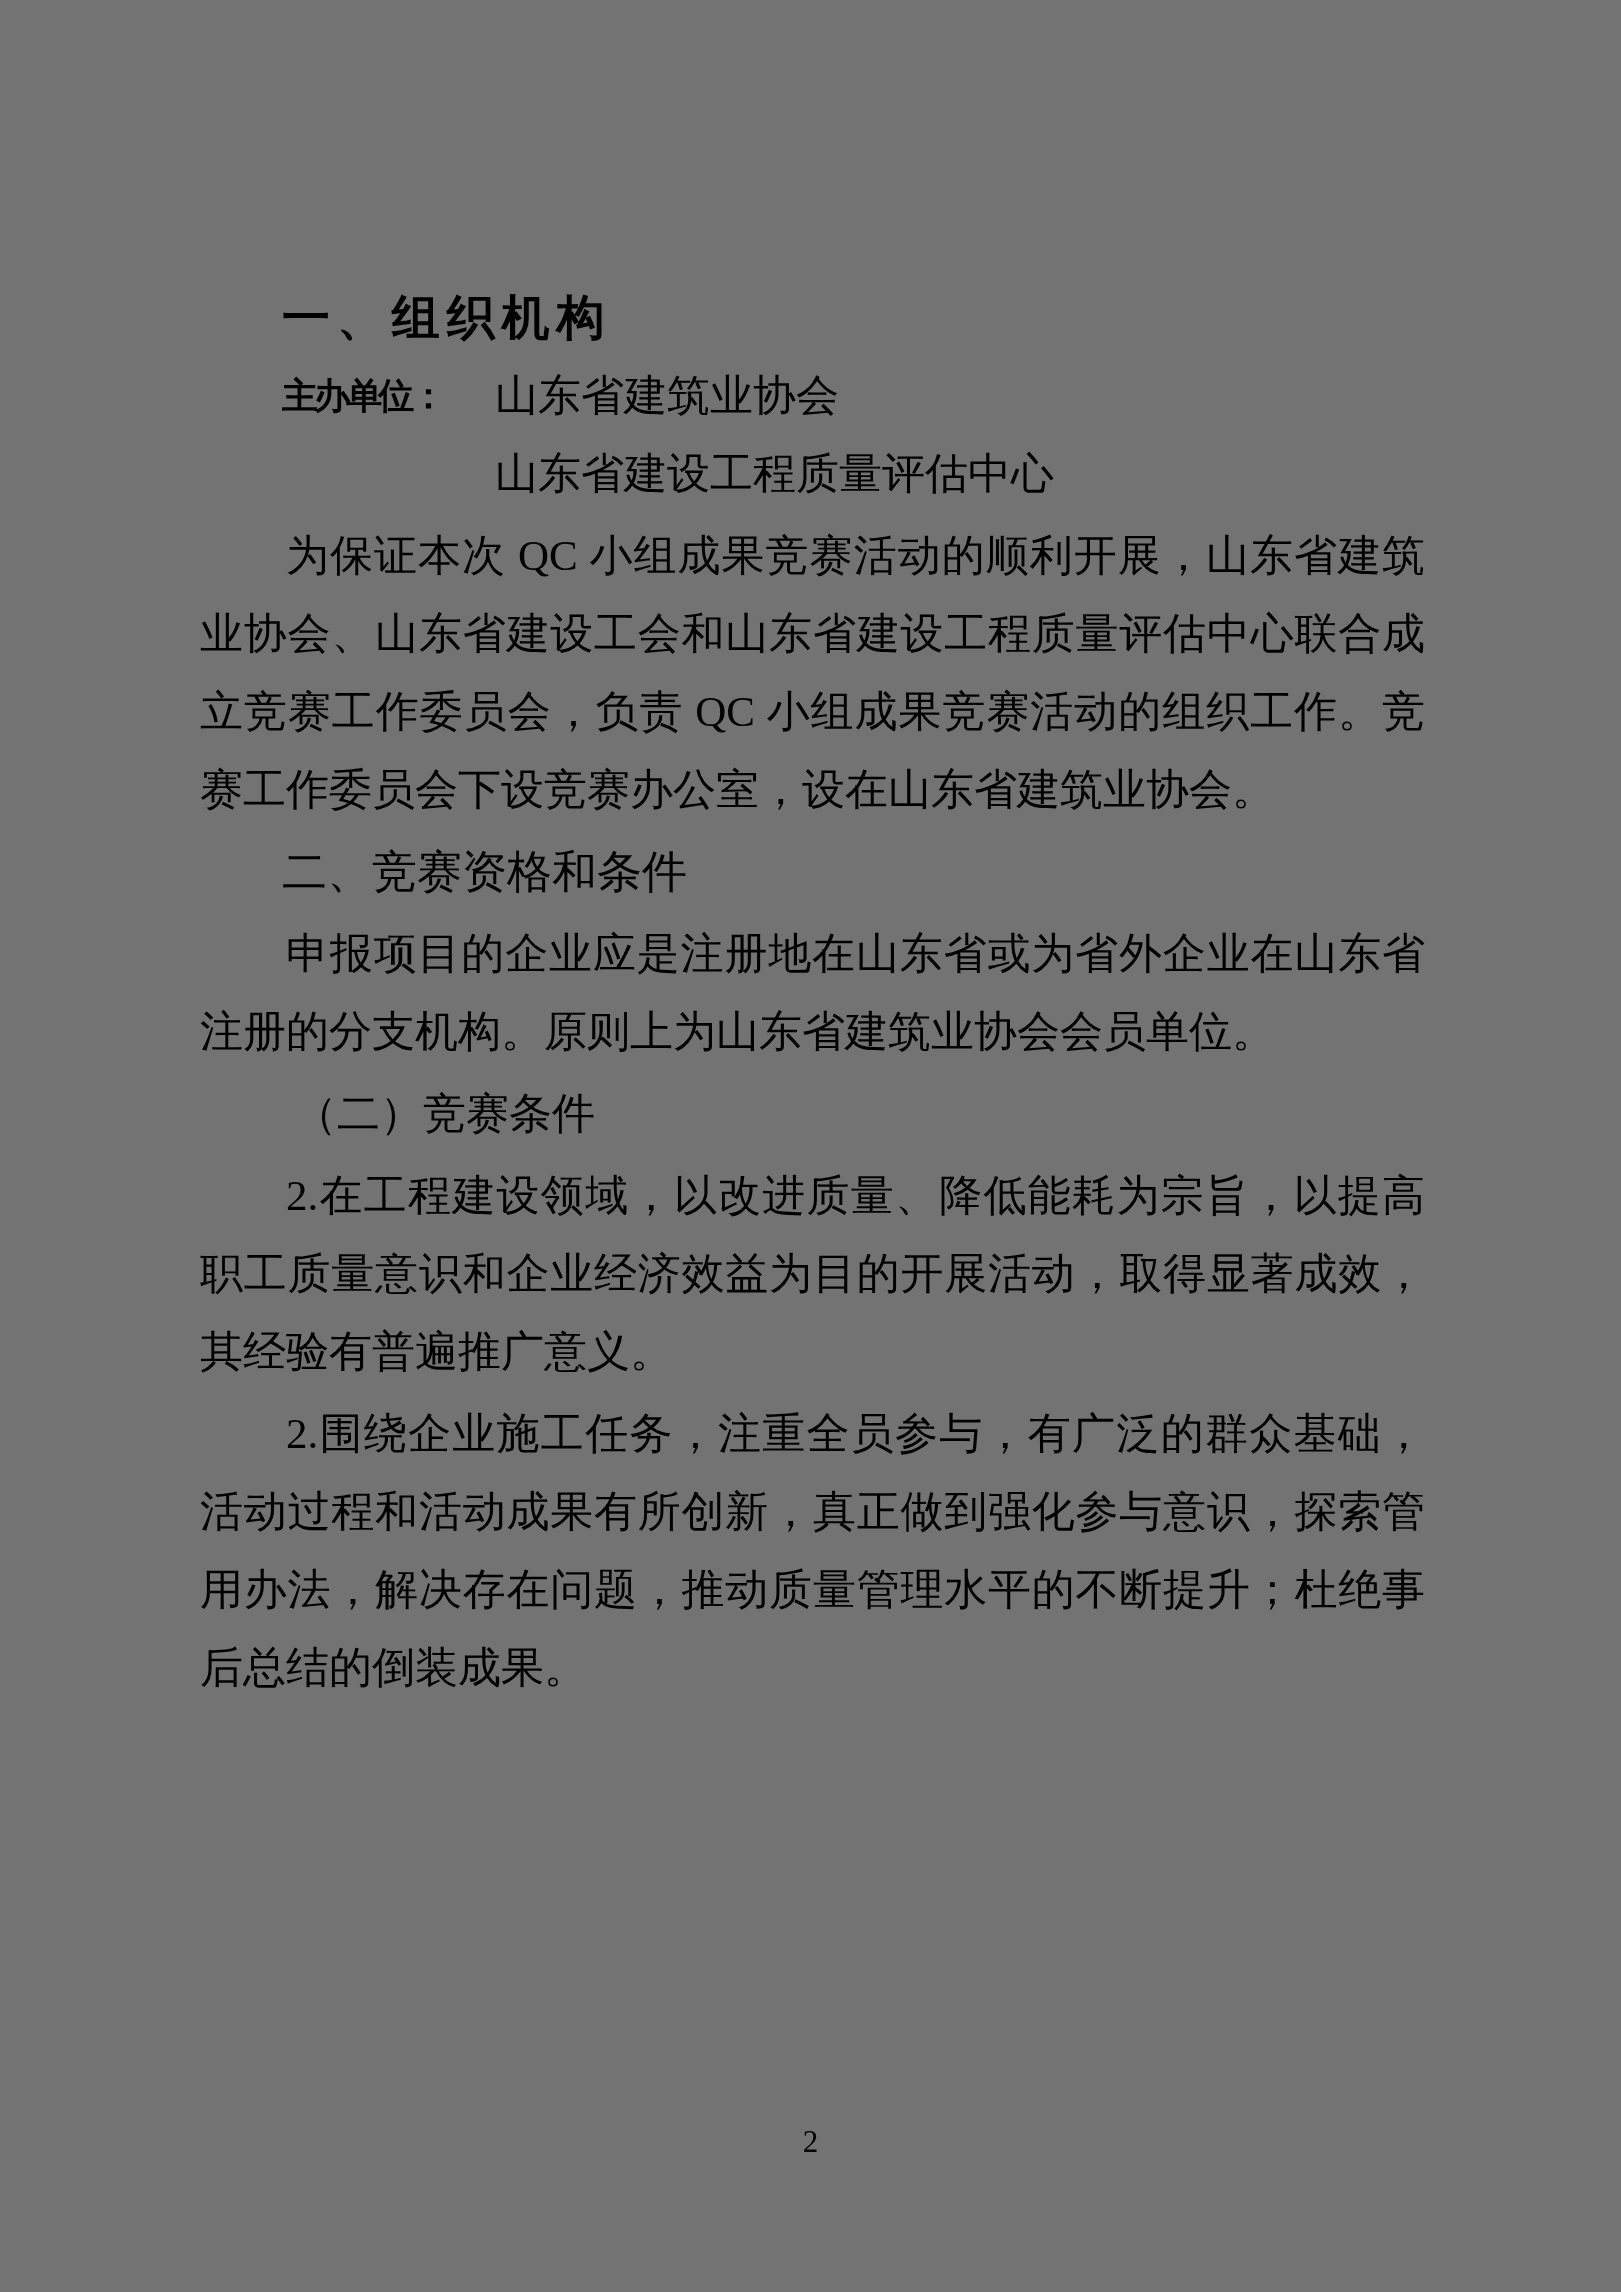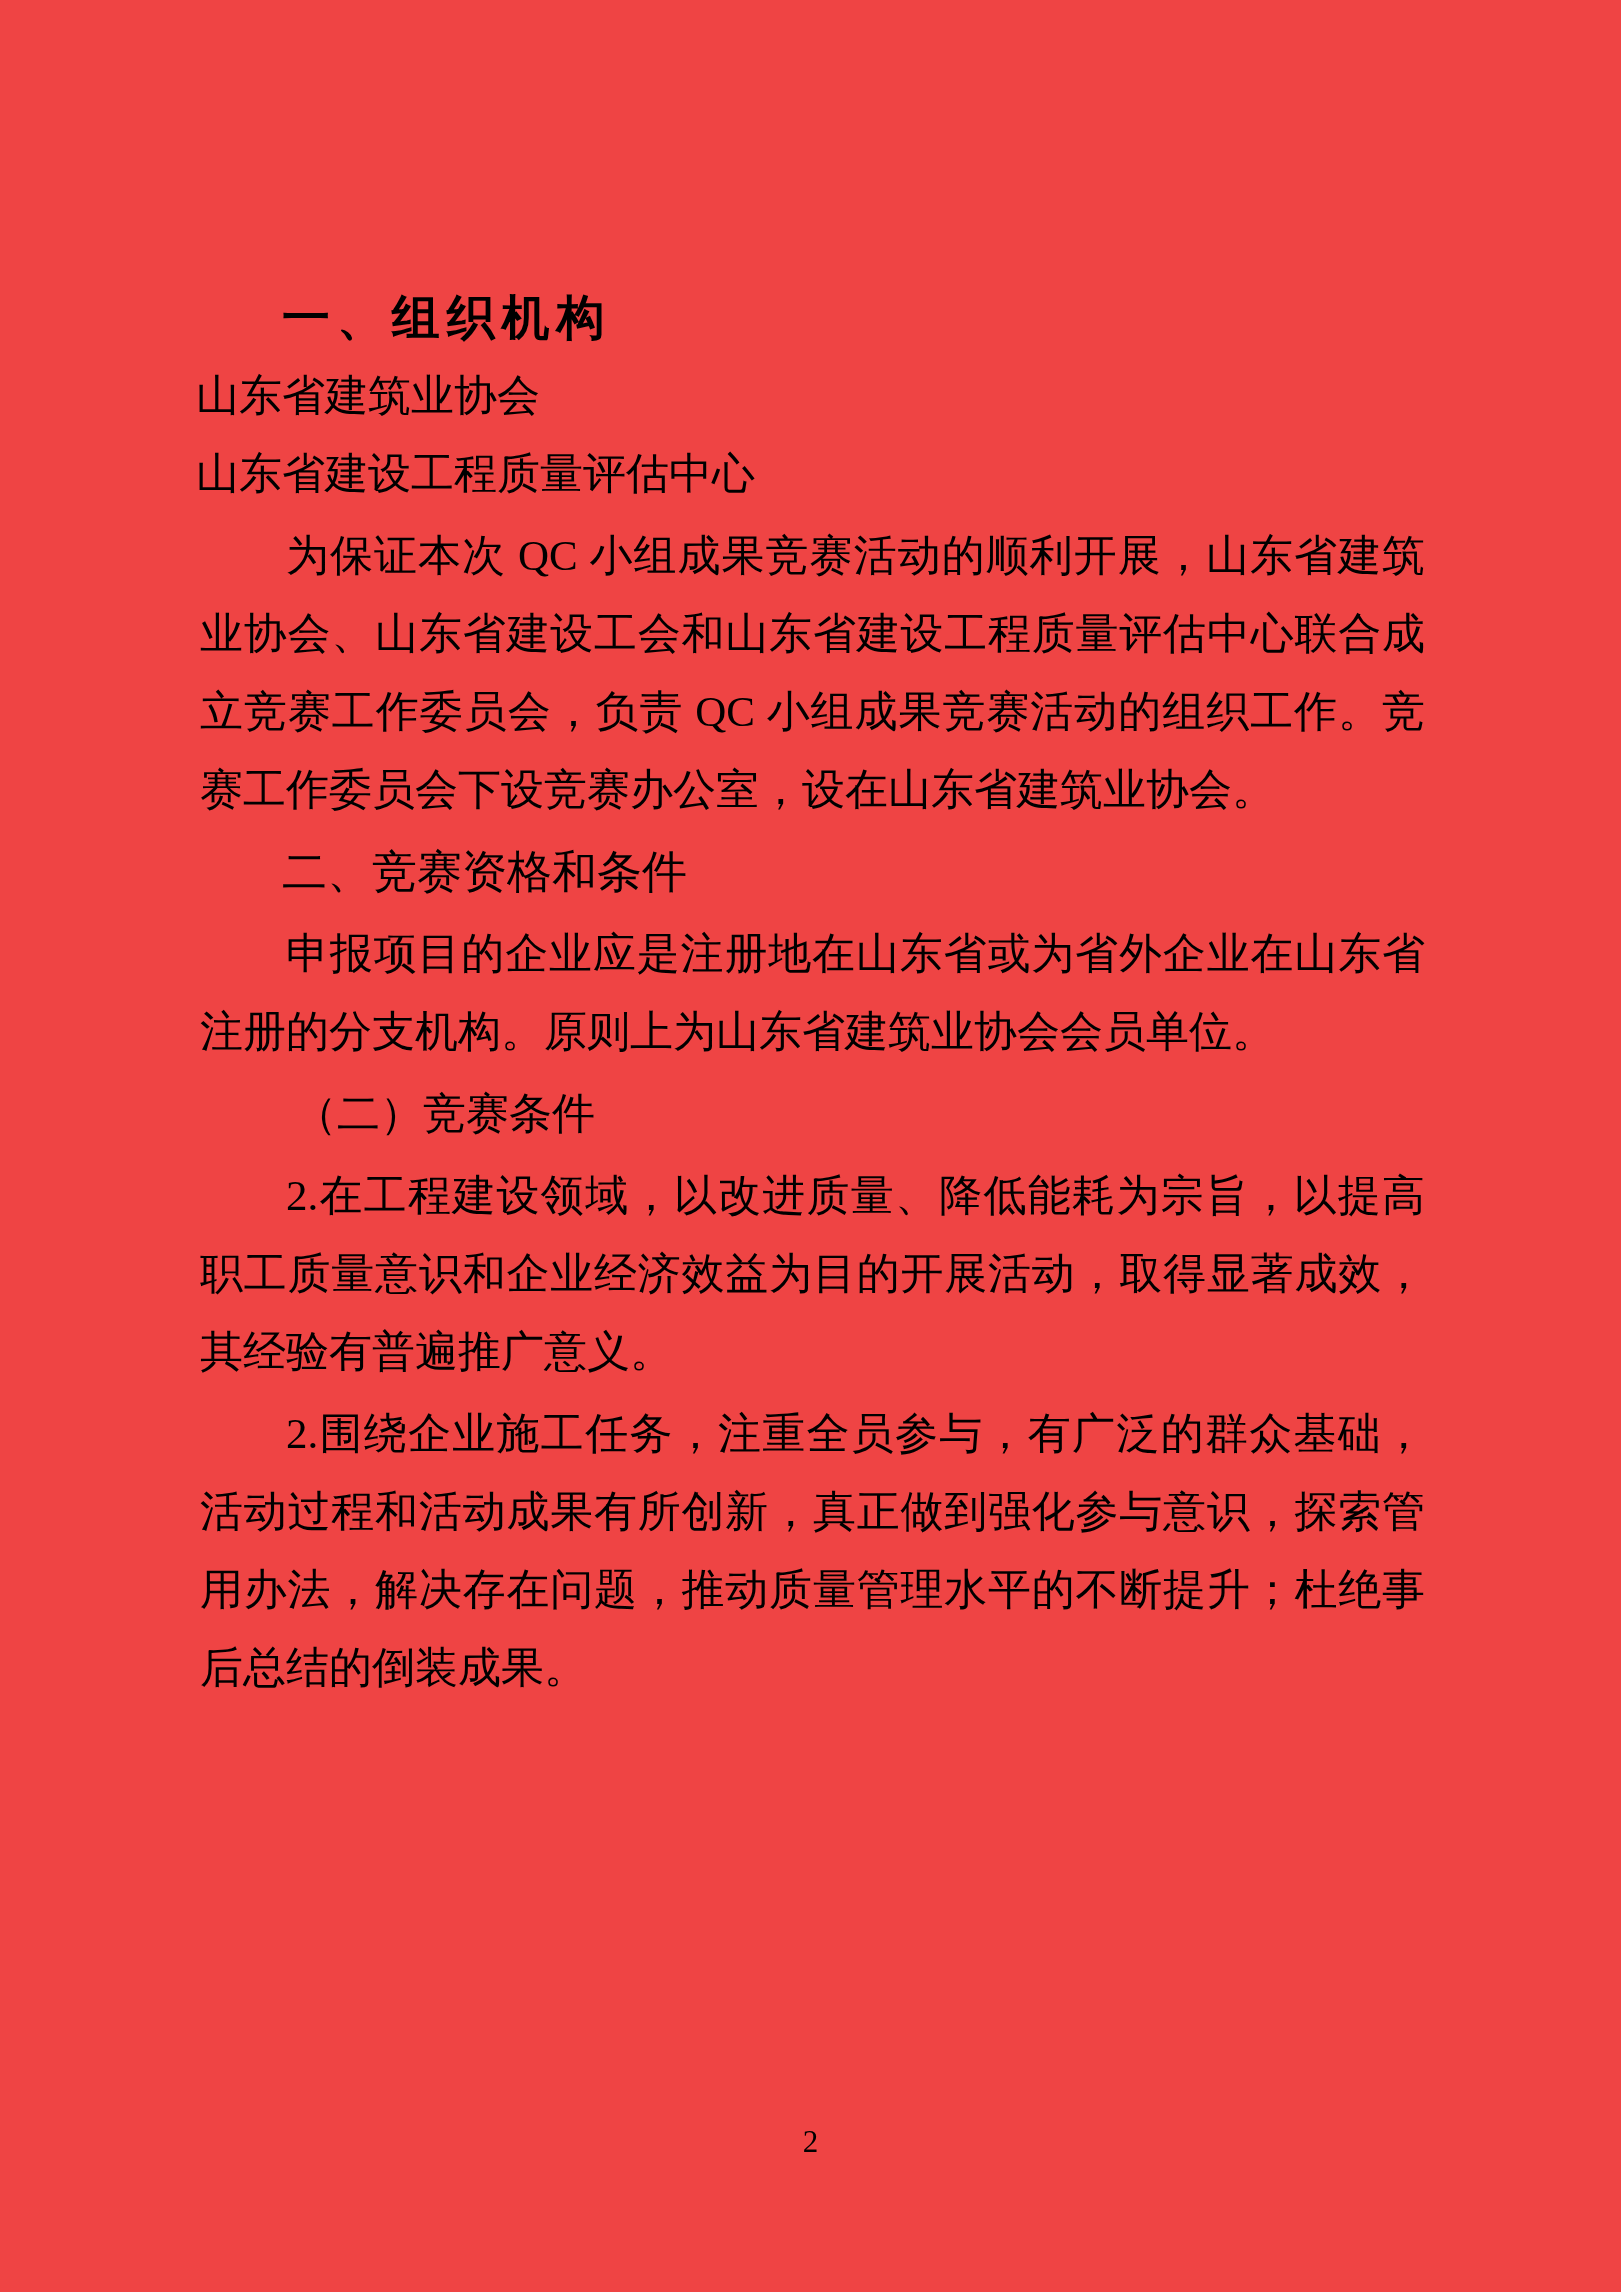--- a/index.html
+++ b/index.html
@@ -4,21 +4,21 @@
 <style>
   html, body {
     margin: 0;
     padding: 0;
     background: #ffffff;
   }
   .page {
     position: relative;
     width: 1621px;
     height: 2293px;
-    background: #ef4444;
+    background: #737373;
     color: #000000;
     font-family: "Liberation Serif", "DejaVu Serif", serif;
     overflow: hidden;
   }
   .text-block {
     position: absolute;
     left: 196px;
     top: 279px;
     width: 1233px;
     font-size: 43px;
@@ -89,20 +89,21 @@
 </head>
 <body>
 
 <div class="page">
 
   <div class="text-block">
 
     <div class="heading1">一、组织机构</div>
 
     <div class="host-row">
+      <div class="host-label">主办单位：</div>
       <div class="host-units">
         <div class="host-unit">山东省建筑业协会</div>
         <div class="host-unit">山东省建设工程质量评估中心</div>
       </div>
     </div>
 
     <p class="para">为保证本次 QC 小组成果竞赛活动的顺利开展，山东省建筑业协会、山东省建设工会和山东省建设工程质量评估中心联合成立竞赛工作委员会，负责 QC 小组成果竞赛活动的组织工作。竞赛工作委员会下设竞赛办公室，设在山东省建筑业协会。</p>
 
     <div class="heading2">二、竞赛资格和条件</div>
 

